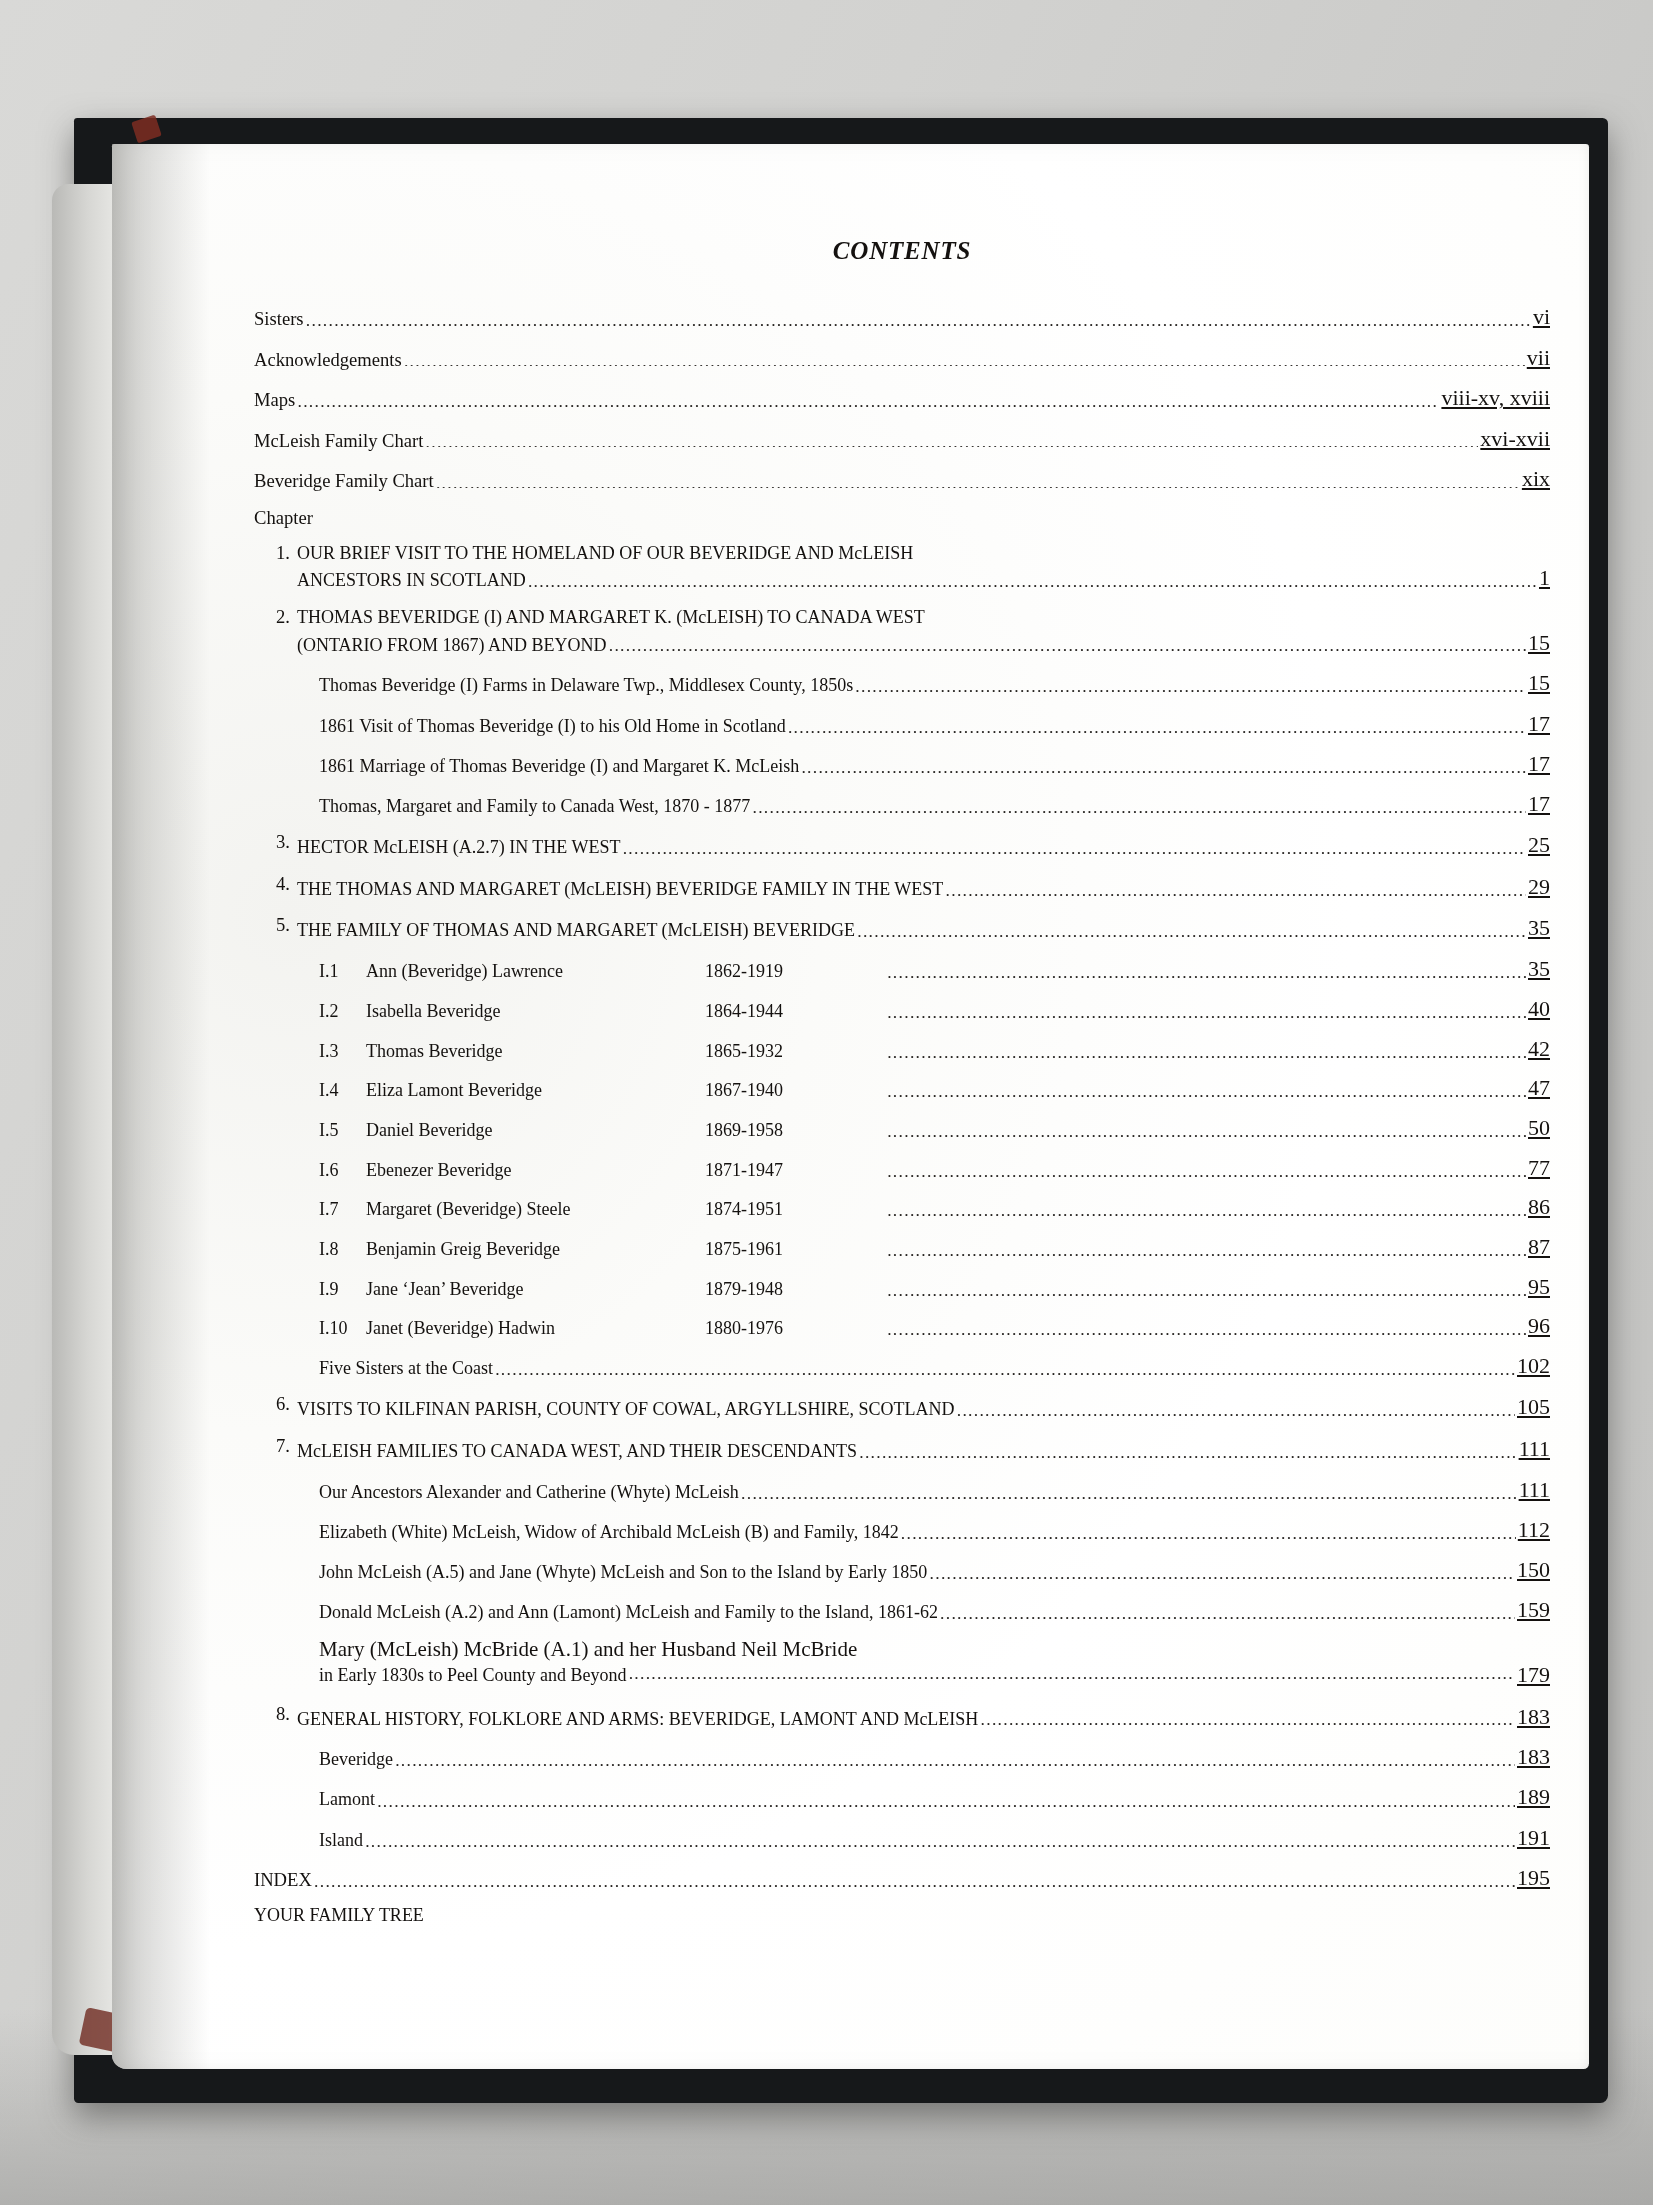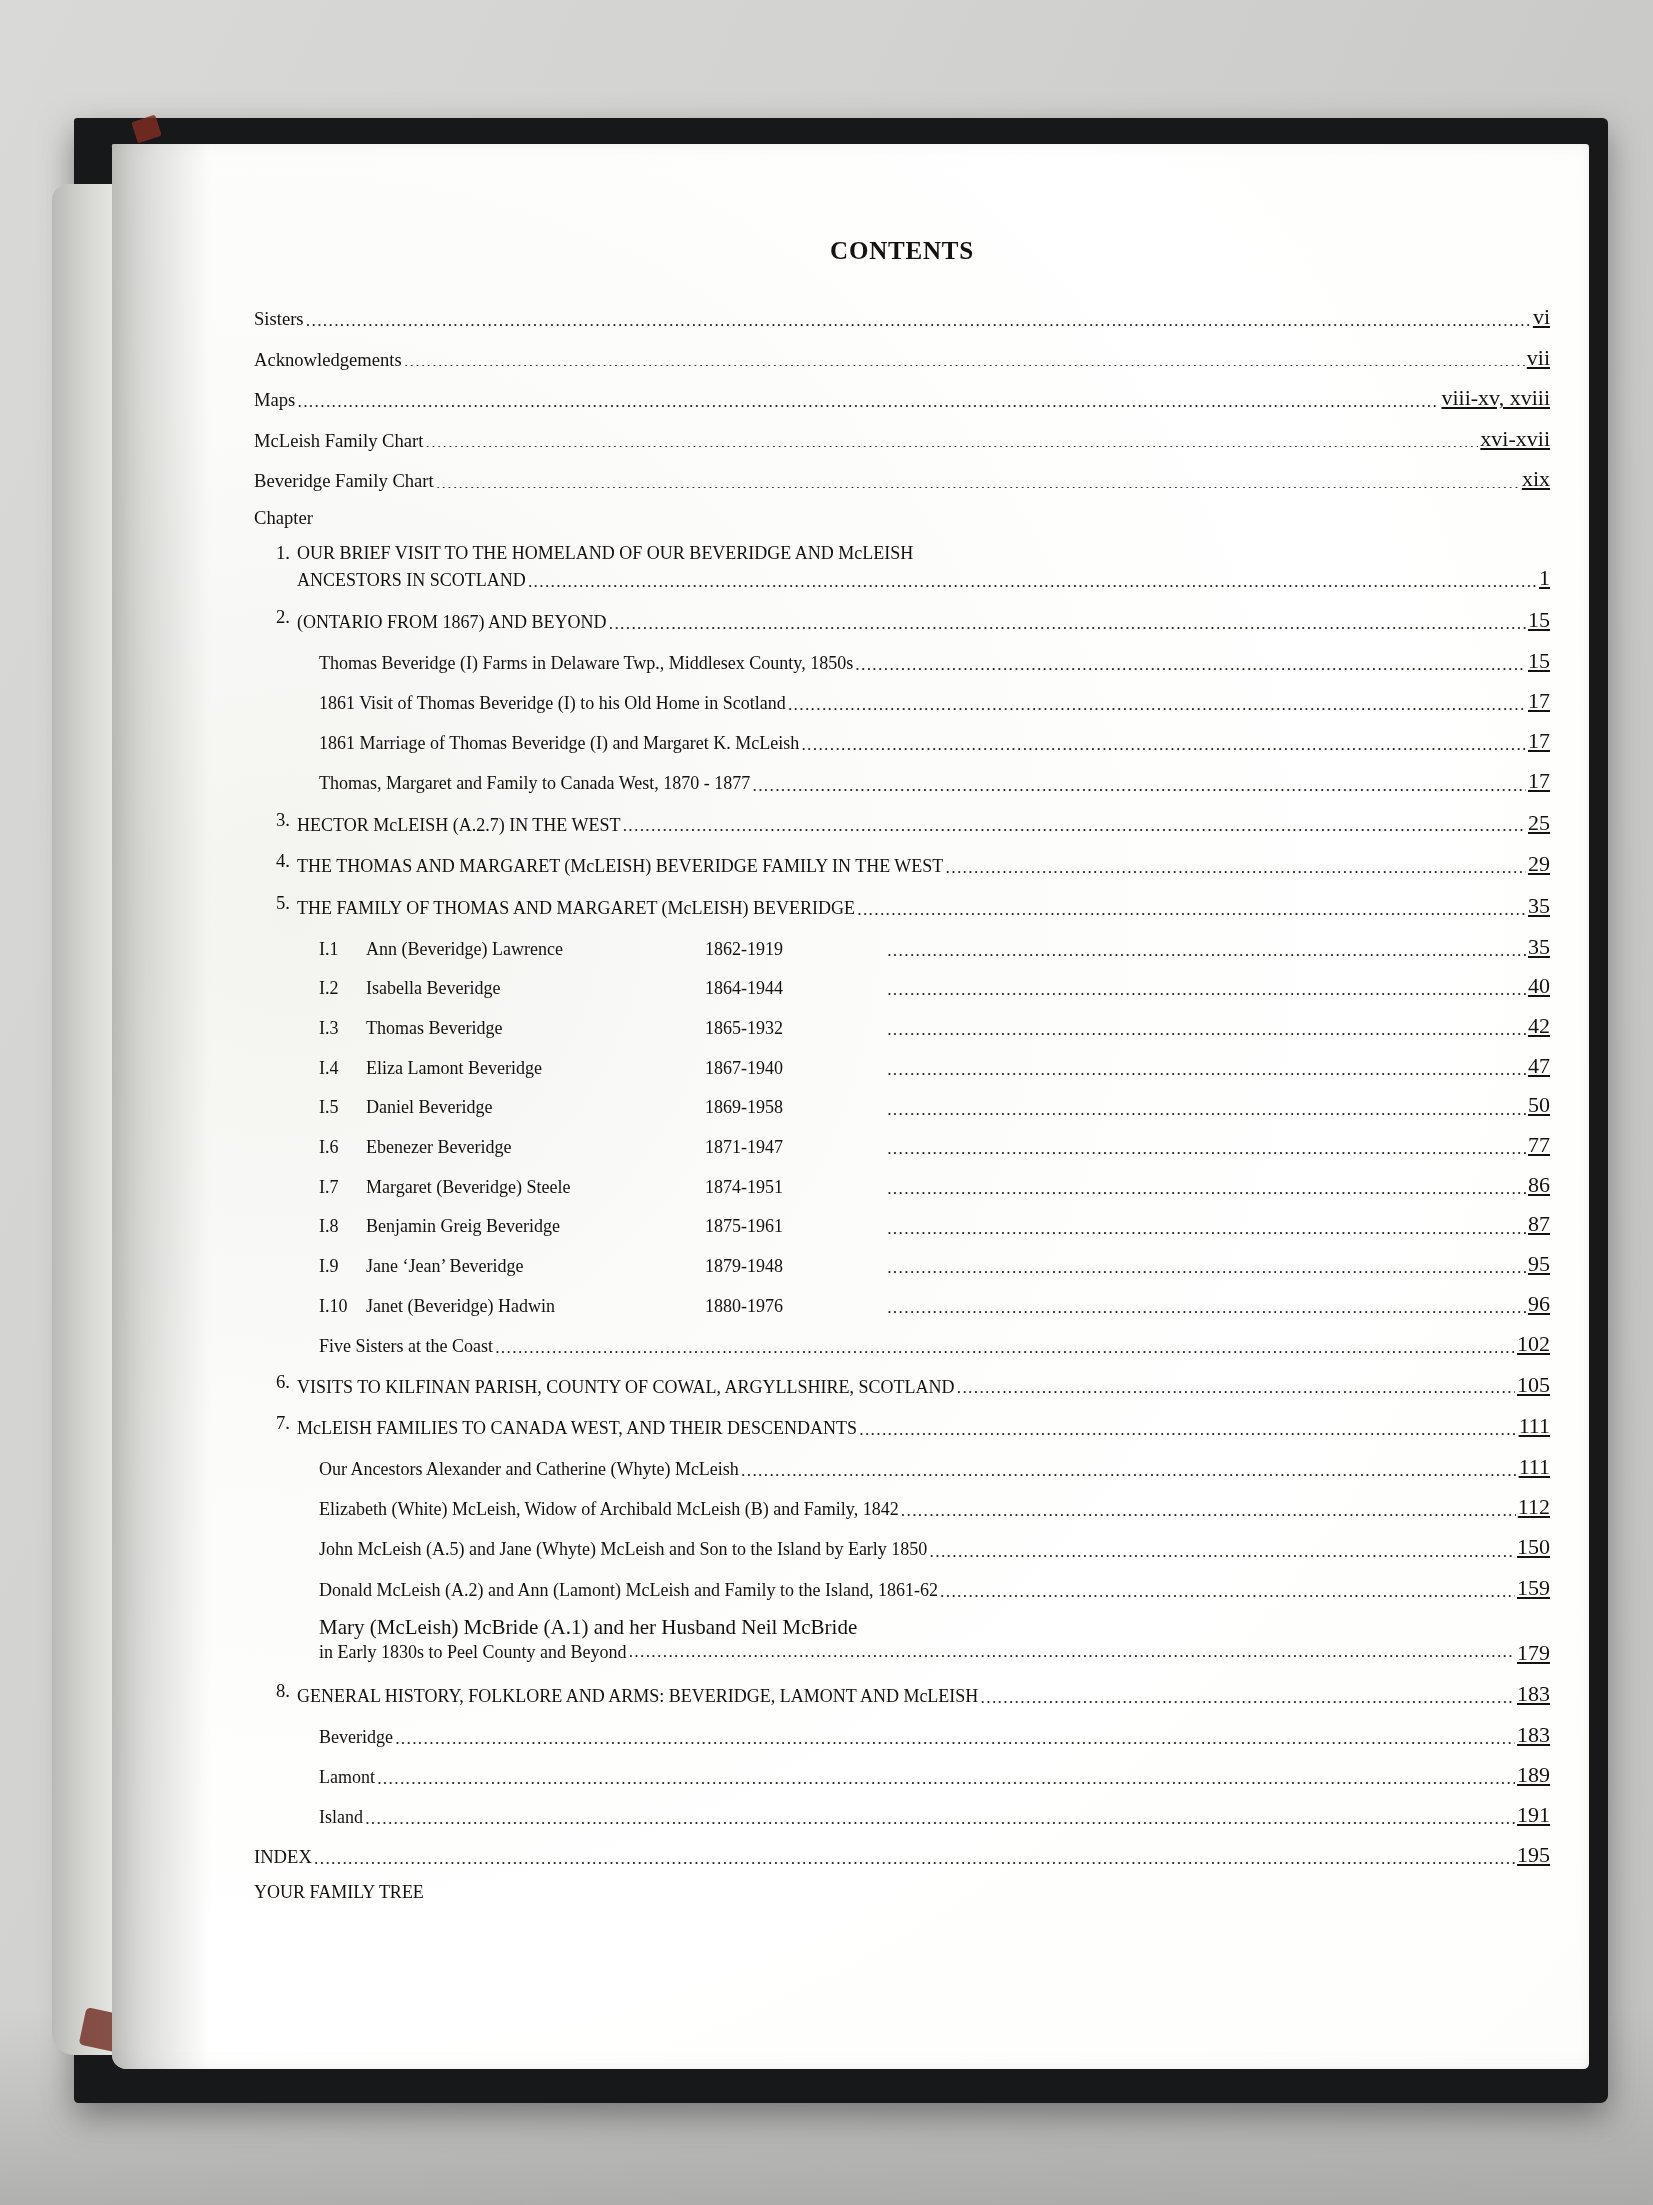--- a/index.html
+++ b/index.html
@@ -129,20 +129,21 @@
     color: #14110f;
   }
 
   h1#contents-title {
     margin: 0 0 39px 0;
     font-size: 25px;
     letter-spacing: 0.8px;
     font-weight: bold;
     text-align: center;
     font-family: "Liberation Serif", serif;
+    font-style: italic;
   }
 
   .row {
     display: flex;
     align-items: flex-end;
     font-size: 18.6px;
     line-height: 1.15;
     margin-bottom: 16.4px;
     white-space: nowrap;
   }
@@ -312,20 +313,23 @@
             <span class="dots"></span>
             <span class="pages">1</span>
           </div>
         </div>
       </div>
 
       <div class="chapter">
         <div class="num">2.</div>
         <div class="body">
           <div class="line">
+              <span>THOMAS BEVERIDGE (I) AND MARGARET K. (McLEISH) TO CANADA WEST</span>
+            </div>
+          <div class="line">
             <span>(ONTARIO FROM 1867) AND BEYOND</span>
             <span class="dots"></span>
             <span class="pages">15</span>
           </div>
         </div>
       </div>
 
       <div class="sub">
         <span>Thomas Beveridge (I) Farms in Delaware Twp., Middlesex County, 1850s</span>
         <span class="dots"></span>

